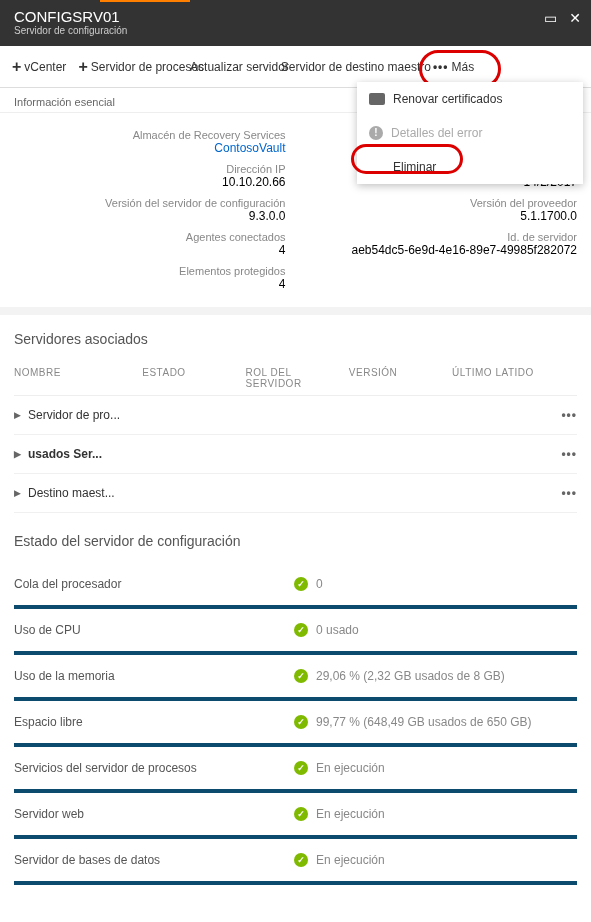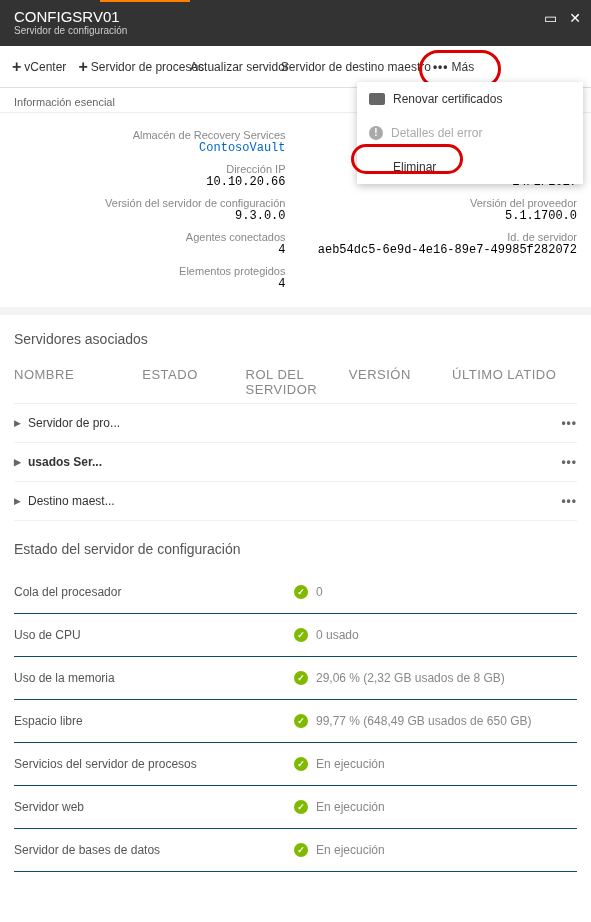--- a/index.html
+++ b/index.html
@@ -21,32 +21,32 @@
     .dropdown { position: absolute; top: 82px; right: 8px; width: 226px; background: #fff; box-shadow: 0 2px 8px rgba(0,0,0,0.25); z-index: 10; font-size: 12px; }
     .dropdown-item { padding: 10px 12px; display: flex; align-items: center; gap: 8px; cursor: pointer; position: relative; }
     .dropdown-item.disabled { color: #aaa; }
     .dd-icon { display: inline-block; width: 16px; height: 12px; background: #666; border-radius: 2px; }
     .dd-bang { display: inline-block; width: 14px; height: 14px; background: #aaa; border-radius: 50%; color: #fff; text-align: center; line-height: 14px; font-size: 10px; font-weight: bold; }
     .info-section { padding: 8px 14px 4px; color: #666; border-bottom: 1px solid #eee; font-size: 11px; }
     .essential { padding: 8px 14px; text-align: right; }
     .grid2 { display: flex; gap: 20px; }
     .col { flex: 1; }
     .label { color: #888; font-size: 11px; margin-top: 8px; }
-    .val { color: #000; font-size: 12px; font-family: Liberation Mono, monospace; }
+    .val { color: #000; font-size: 12px; }
     .val-link { color: #0066cc; }
     .section-hr { height: 8px; background: #f3f3f3; margin: 8px 0 0; }
     .panel { padding: 16px 14px 4px; }
     .panel-title { font-size: 14px; color: #555; margin-bottom: 14px; }
-    .tbl-header { display: flex; font-size: 13px; color: #888; letter-spacing: 0.5px; padding: 6px 0; border-bottom: 1px solid #eee; gap: 20px; }
+    .tbl-header { display: flex; font-size: 10px; color: #888; letter-spacing: 0.5px; padding: 6px 0; border-bottom: 1px solid #eee; gap: 20px; }
     .th { flex: 1; }
     .row { display: flex; align-items: center; padding: 12px 0; border-bottom: 1px solid #f0f0f0; font-size: 12px; cursor: pointer; }
     .row .tri { width: 14px; color: #666; font-size: 9px; }
     .row .name { flex: 1; }
     .row .dots { color: #666; font-weight: bold; letter-spacing: 1px; }
-    .health-row { display: flex; align-items: center; padding: 14px 0; border-bottom: 1px solid #0c4a6e; font-size: 12px; }
+    .health-row { display: flex; align-items: center; padding: 14px 0; border-bottom: 4px solid #0c4a6e; font-size: 12px; }
     .health-row .hname { width: 280px; color: #555; }
     .green-dot { display: inline-block; width: 14px; height: 14px; background: #7fba00; border-radius: 50%; color: #fff; text-align: center; line-height: 14px; font-size: 9px; font-weight: bold; margin-right: 8px; }
     .hval { color: #888; }
   </style>
 </head>
 <body>
 
 <div class="header">
   <div class="header-top-accent"></div>
   <div class="header-title">CONFIGSRV01</div>

